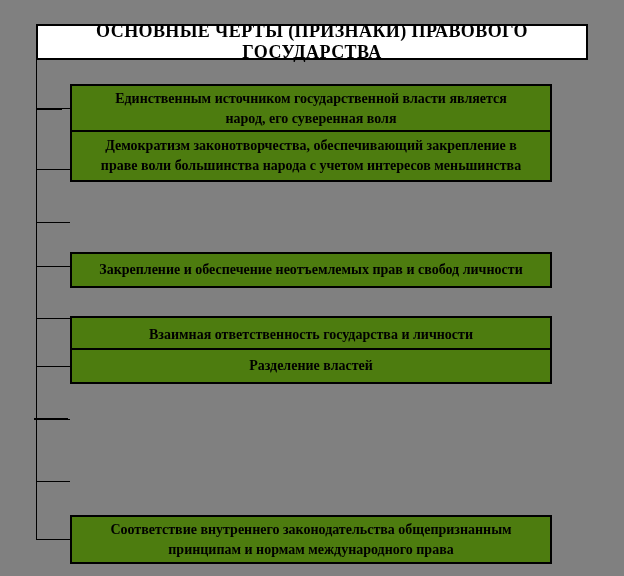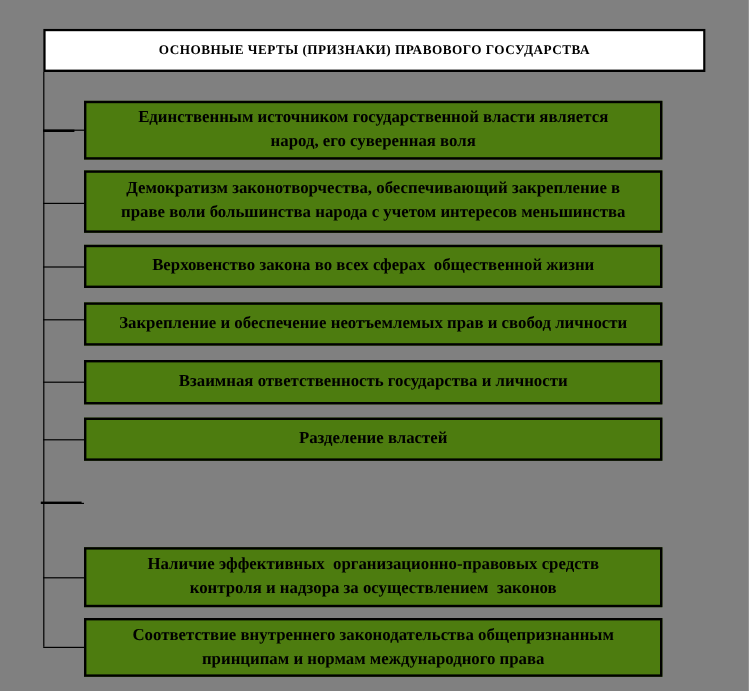--- a/index.html
+++ b/index.html
@@ -16,21 +16,21 @@
     position: absolute;
     left: 36px; top: 24px;
     width: 552px; height: 36px;
     box-sizing: border-box;
     background: #ffffff;
     border: 2px solid #000000;
     display: flex;
     align-items: center;
     justify-content: center;
     font-weight: bold;
-    font-size: 11px;
+    font-size: 18px;
     letter-spacing: 0.4px;
     text-align: center;
   }
   .spine {
     position: absolute;
     left: 36px; top: 60px;
     width: 1px; height: 479px;
     background: #000000;
   }
   .conn {
@@ -55,24 +55,24 @@
     align-items: center;
     justify-content: center;
     text-align: center;
     font-weight: bold;
     font-size: 14px;
     line-height: 20px;
     white-space: pre-wrap;
   }
   
   .b1 { top: 84px;  height: 49px; }
-  .b2 { top: 142px; height: 52px; }
+  .b2 { top: 130px; height: 52px; }
   .b3 { top: 204px; height: 36px; }
   .b4 { top: 252px; height: 36px; }
-  .b5 { top: 300px; height: 37px; }
+  .b5 { top: 316px; height: 37px; }
   .b6 { top: 348px; height: 36px; }
   .b7 { top: 397px; height: 47px; }
   .b8 { top: 456px; height: 50px; }
   .b9 { top: 515px; height: 49px; text-align: center; }
   .c1 { top: 108px; }
   .c2 { top: 169px; }
   .c3 { top: 222px; }
   .c4 { top: 266px; }
   .c5 { top: 318px; }
   .c6 { top: 366px; }
@@ -106,34 +106,27 @@
   <div class="dash dash7"></div>
 
   <div class="fbox b1">
     <span>Единственным источником государственной власти является
 народ, его суверенная воля</span>
   </div>
   <div class="fbox b2">
     <span>Демократизм законотворчества, обеспечивающий закрепление в
 праве воли большинства народа с учетом интересов меньшинства</span>
   </div>
-  <div class="fbox b3">
-    <span>Верховенство закона во всех сферах  общественной жизни</span>
-  </div>
   <div class="fbox b4">
     <span>Закрепление и обеспечение неотъемлемых прав и свобод личности</span>
   </div>
   <div class="fbox b5">
     <span>Взаимная ответственность государства и личности</span>
   </div>
   <div class="fbox b6">
     <span>Разделение властей</span>
   </div>
-  <div class="fbox b8">
-    <span>Наличие эффективных  организационно-правовых средств
-контроля и надзора за осуществлением  законов</span>
-  </div>
   <div class="fbox b9">
     <span>Соответствие внутреннего законодательства общепризнанным
 принципам и нормам международного права</span>
   </div>
 
 </div>
 
 </body></html>

